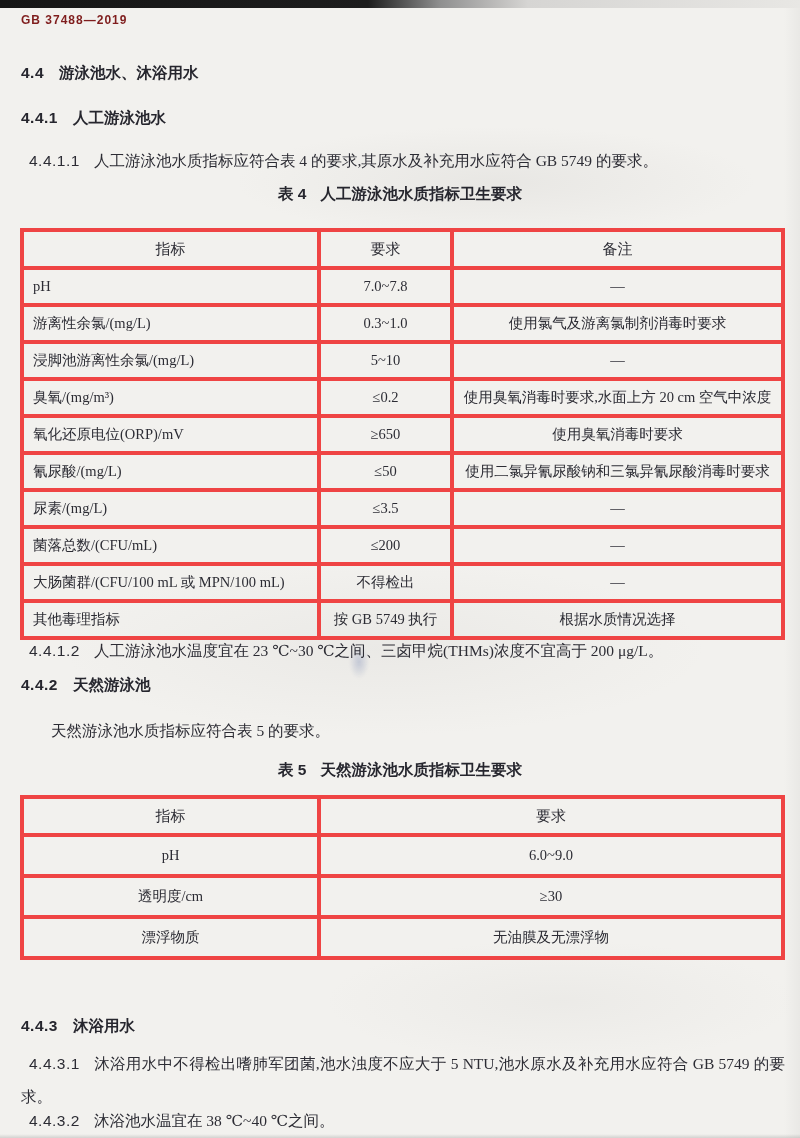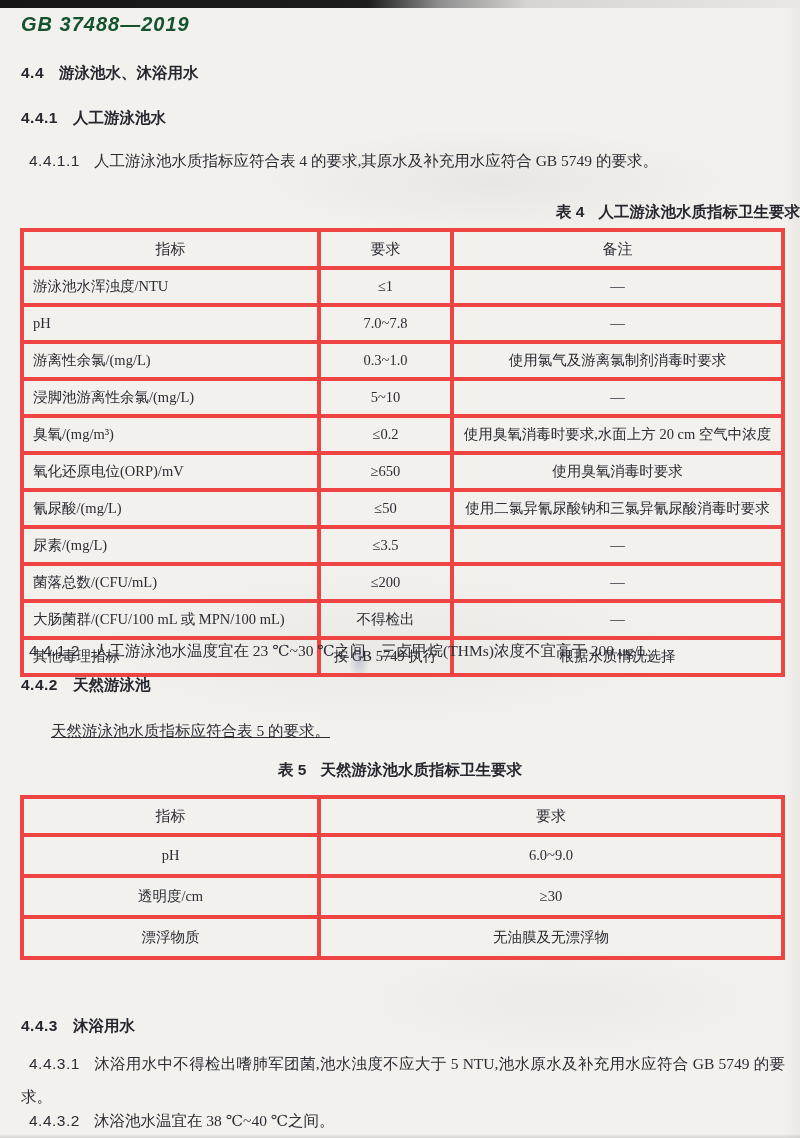--- a/index.html
+++ b/index.html
@@ -25,21 +25,21 @@
     position:absolute;bottom:0;left:0;width:100%;height:4px;
     background:linear-gradient(to bottom, rgba(120,120,118,0) 0%, rgba(120,120,118,0.25) 100%);
   }
   .smudge{
     position:absolute;top:645px;left:349px;width:20px;height:34px;
     background:radial-gradient(ellipse at center, rgba(98,116,168,0.30), rgba(98,116,168,0) 70%);
     filter:blur(1px);
   }
   .doc-number{
     position:absolute;top:13px;left:21px;
-    font-weight:bold;font-size:20px;letter-spacing:1px;color:#14532d;font-style:italic;
+    font-weight:bold;font-size:12px;letter-spacing:1px;color:#7f1d1d;
   }
   .heading{
     position:absolute;left:21px;right:15px;
     font-weight:bold;font-size:15.5px;color:#26262e;
   }
   .heading .hnum{margin-right:15px;letter-spacing:0.5px;}
   .clause{
     position:absolute;left:21px;right:15px;
     font-size:15.5px;line-height:33px;text-align:justify;color:#2c2c34;
   }
@@ -81,44 +81,39 @@
 </div>
 
 <div class="heading sans" style="top:108px;">
   <span class="hnum">4.4.1</span><span>人工游泳池水</span>
 </div>
 
 <div class="clause" style="top:144px;">
   <span class="pnum">4.4.1.1</span><span>人工游泳池水质指标应符合表 4 的要求,其原水及补充用水应符合 GB 5749 的要求。</span>
 </div>
 
-<div class="caption" style="top:202px;text-align:right;">
+<div class="caption" style="top:184px;">
   <span>表 4</span><span class="cap-title">人工游泳池水质指标卫生要求</span>
 </div>
 
 <table class="t4" style="top:228px;">
   <colgroup>
       <col style="width:297px">
       <col style="width:133px">
       <col>
     </colgroup>
   <thead>
     <tr>
       <th>指标</th>
       <th>要求</th>
       <th>备注</th>
     </tr>
   </thead>
   <tbody>
     <tr>
-      <td class="c1">游泳池水浑浊度/NTU</td>
-      <td class="c2">≤1</td>
-      <td class="c3">—</td>
-    </tr>
-    <tr>
       <td class="c1">pH</td>
       <td class="c2">7.0~7.8</td>
       <td class="c3">—</td>
     </tr>
     <tr>
       <td class="c1">游离性余氯/(mg/L)</td>
       <td class="c2">0.3~1.0</td>
       <td class="c3">使用氯气及游离氯制剂消毒时要求</td>
     </tr>
     <tr>
@@ -165,21 +160,21 @@
 </table>
 
 <div class="clause" style="top:634px;">
   <span class="pnum">4.4.1.2</span><span>人工游泳池水温度宜在 23 ℃~30 ℃之间、三卤甲烷(THMs)浓度不宜高于 200 μg/L。</span>
 </div>
 
 <div class="heading sans" style="top:675px;">
   <span class="hnum">4.4.2</span><span>天然游泳池</span>
 </div>
 
-<div class="clause indent" style="top:714px;text-decoration:underline;">
+<div class="clause indent" style="top:714px;">
   <span>天然游泳池水质指标应符合表 5 的要求。</span>
 </div>
 
 <div class="caption" style="top:760px;">
   <span>表 5</span><span class="cap-title">天然游泳池水质指标卫生要求</span>
 </div>
 
 <table class="t5" style="top:795px;">
   <colgroup>
       <col style="width:297px">

